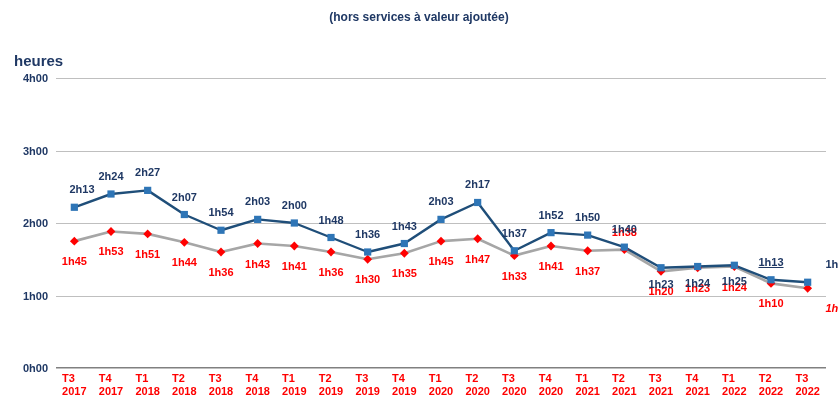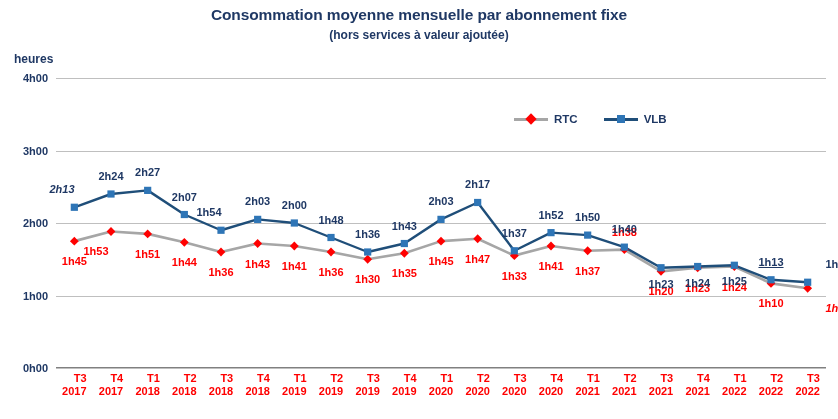--- a/index.html
+++ b/index.html
@@ -34,21 +34,21 @@
   .chart-subtitle {
     font-size: 12px;
     font-weight: bold;
     color: #1F3864;
     margin-top: 4px;
   }
   .axis-unit {
     position: absolute;
     left: 14px;
     top: 52px;
-    font-size: 12px;
+    font-size: 15px;
     font-weight: bold;
     color: #1F3864;
   }
   .plot {
     position: absolute;
     left: 56px;
     top: 78px;
     width: 770px;
     height: 290px;
   }
@@ -97,21 +97,21 @@
   .xlabels {
     position: absolute;
     left: 56px;
     top: 372px;
     width: 770px;
     height: 40px;
   }
   .xlabel {
     position: absolute;
     transform: translateX(-50%);
-    text-align: right;
+    text-align: left;
     font-size: 11px;
     font-weight: bold;
     color: #FF0000;
     line-height: 13px;
     white-space: nowrap;
   }
   .legend {
     position: absolute;
     left: 514px;
     top: 113px;
@@ -153,42 +153,25 @@
   .marker-square {
     background: #2E75B6;
   }
 </style>
 </head>
 <body>
 
 <div id="chart-root">
 
   <div class="title-block">
-    <div class="chart-title">Consommation moyenne mensuelle par abonnement fixe</div>
     <div class="chart-subtitle">(hors services à valeur ajoutée)</div>
   </div>
 
   <div class="axis-unit">heures</div>
 
-  <div class="legend">
-    <div class="legend-item">
-      <span class="legend-swatch">
-        <span class="legend-line" style="background:#A6A6A6;"></span>
-        <span class="legend-marker marker-diamond"></span>
-      </span>
-      <span>RTC</span>
-    </div>
-    <div class="legend-item">
-      <span class="legend-swatch">
-        <span class="legend-line" style="background:#1F4E79;"></span>
-        <span class="legend-marker marker-square"></span>
-      </span>
-      <span>VLB</span>
-    </div>
-  </div>
 
   <div class="plot" id="plot">
     <div class="axis-bottom"></div>
   <div class="gridline" style="top: 290px;">
         <span class="ytick">0h00</span>
       </div>
       <div class="gridline" style="top: 217.5px;">
         <span class="ytick">1h00</span>
       </div>
       <div class="gridline" style="top: 145px;">
@@ -240,45 +223,45 @@
         <rect x="491.3999999999999" y="151.04250000000002" width="7.2" height="7.2" fill="#2E75B6"></rect>
         <rect x="528.0666666666666" y="153.50750000000002" width="7.2" height="7.2" fill="#2E75B6"></rect>
         <rect x="564.7333333333332" y="165.5425" width="7.2" height="7.2" fill="#2E75B6"></rect>
         <rect x="601.4" y="186.13250000000002" width="7.2" height="7.2" fill="#2E75B6"></rect>
         <rect x="638.0666666666666" y="184.9" width="7.2" height="7.2" fill="#2E75B6"></rect>
         <rect x="674.7333333333332" y="183.6675" width="7.2" height="7.2" fill="#2E75B6"></rect>
         <rect x="711.4" y="198.1675" width="7.2" height="7.2" fill="#2E75B6"></rect>
         <rect x="748.0666666666666" y="200.63250000000002" width="7.2" height="7.2" fill="#2E75B6"></rect>
       </svg>
       <div class="pt-label lbl-rtc" style="left: 18.3333px; top: 183.125px;">1h45</div>
-      <div class="pt-label lbl-rtc" style="left: 40px; top: 173.482px;">1h53</div>
+      <div class="pt-label lbl-rtc" style="left: 55px; top: 173.482px;">1h53</div>
       <div class="pt-label lbl-rtc" style="left: 91.6667px; top: 175.875px;">1h51</div>
       <div class="pt-label lbl-rtc" style="left: 128.333px; top: 184.357px;">1h44</div>
       <div class="pt-label lbl-rtc" style="left: 165px; top: 194px;">1h36</div>
       <div class="pt-label lbl-rtc" style="left: 201.667px; top: 185.517px;">1h43</div>
       <div class="pt-label lbl-rtc" style="left: 238.333px; top: 187.982px;">1h41</div>
       <div class="pt-label lbl-rtc" style="left: 275px; top: 194px;">1h36</div>
       <div class="pt-label lbl-rtc" style="left: 311.667px; top: 201.25px;">1h30</div>
       <div class="pt-label lbl-rtc" style="left: 348.333px; top: 195.232px;">1h35</div>
       <div class="pt-label lbl-rtc" style="left: 385px; top: 183.125px;">1h45</div>
       <div class="pt-label lbl-rtc" style="left: 421.667px; top: 180.732px;">1h47</div>
       <div class="pt-label lbl-rtc" style="left: 458.333px; top: 197.625px;">1h33</div>
       <div class="pt-label lbl-rtc" style="left: 495px; top: 187.982px;">1h41</div>
       <div class="pt-label lbl-rtc" style="left: 531.667px; top: 192.767px;">1h37</div>
       <div class="pt-label lbl-rtc" style="left: 568.333px; top: 153.607px;">1h38</div>
       <div class="pt-label lbl-rtc" style="left: 605px; top: 213.357px;">1h20</div>
       <div class="pt-label lbl-rtc" style="left: 641.667px; top: 209.732px;">1h23</div>
       <div class="pt-label lbl-rtc" style="left: 678.333px; top: 208.5px;">1h24</div>
       <div class="pt-label lbl-rtc" style="left: 715px; top: 225.392px;">1h10</div>
       <div class="pt-label lbl-rtc" style="left: 782px; top: 230.25px; font-style: italic;">1h06</div>
-      <div class="pt-label lbl-vlb" style="left: 6px; top: 111.267px; font-style: italic;">2h13</div>
+      <div class="pt-label lbl-vlb" style="left: 26px; top: 111.267px;">2h13</div>
       <div class="pt-label lbl-vlb" style="left: 55px; top: 98px;">2h24</div>
       <div class="pt-label lbl-vlb" style="left: 91.6667px; top: 94.375px;">2h27</div>
       <div class="pt-label lbl-vlb" style="left: 128.333px; top: 118.517px;">2h07</div>
-      <div class="pt-label lbl-vlb" style="left: 153px; top: 134.25px;">1h54</div>
+      <div class="pt-label lbl-vlb" style="left: 165px; top: 134.25px;">1h54</div>
       <div class="pt-label lbl-vlb" style="left: 201.667px; top: 123.375px;">2h03</div>
       <div class="pt-label lbl-vlb" style="left: 238.333px; top: 127px;">2h00</div>
       <div class="pt-label lbl-vlb" style="left: 275px; top: 141.5px; text-align: center;">1h48</div>
       <div class="pt-label lbl-vlb" style="left: 311.667px; top: 156px;">1h36</div>
       <div class="pt-label lbl-vlb" style="left: 348.333px; top: 147.517px;">1h43</div>
       <div class="pt-label lbl-vlb" style="left: 385px; top: 123.375px;">2h03</div>
       <div class="pt-label lbl-vlb" style="left: 421.667px; top: 106.483px;">2h17</div>
       <div class="pt-label lbl-vlb" style="left: 458.333px; top: 154.767px;">1h37</div>
       <div class="pt-label lbl-vlb" style="left: 495px; top: 136.643px; text-align: right;">1h52</div>
       <div class="pt-label lbl-vlb" style="left: 531.667px; top: 139.107px;">1h50</div>

